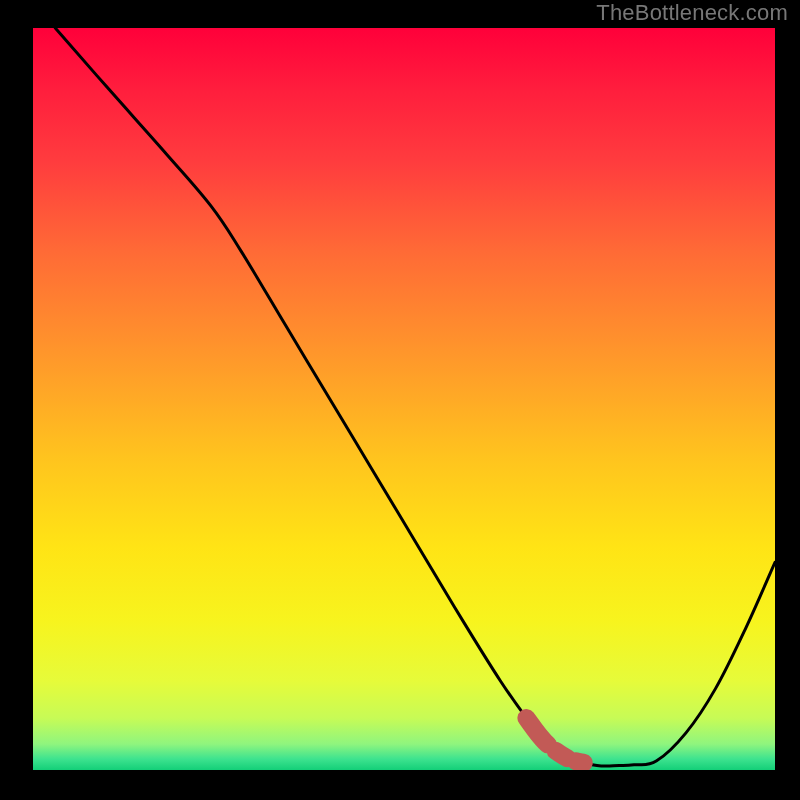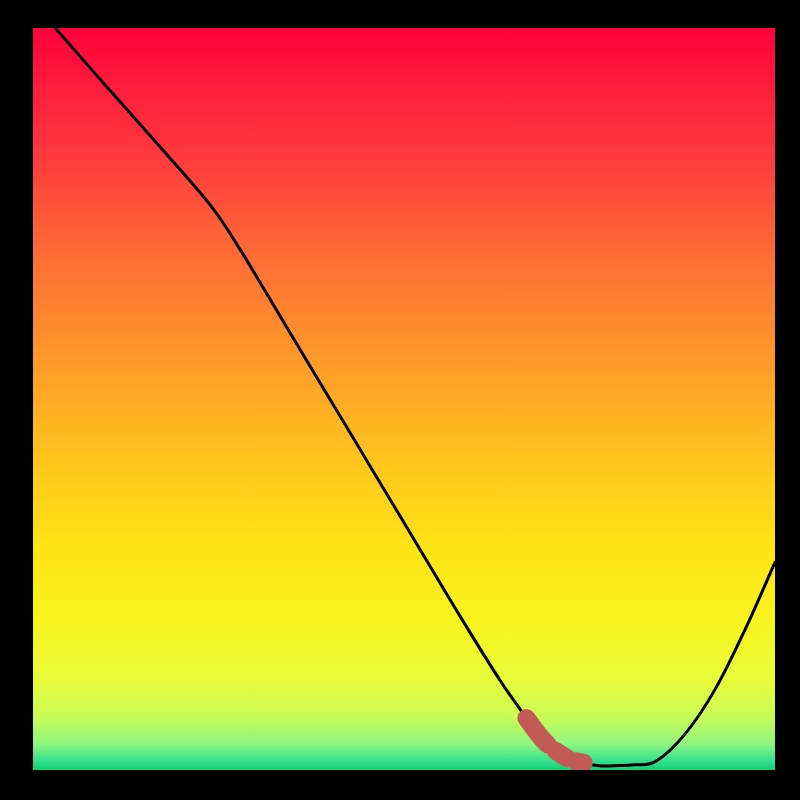--- a/index.html
+++ b/index.html
@@ -30,20 +30,21 @@
   .plot {
     position: absolute;
   }
   svg { display: block; }
 </style>
 </head>
 <body>
 
 <div class="stage">
 
+  <div class="watermark">TheBottleneck.com</div>
 
   <div class="plot" style="left: 33px; top: 28px; width: 742px; height: 742px;">
     <svg id="svg" width="742" height="742" viewBox="0 0 742 742">
         <defs>
           <linearGradient id="bg-grad" x1="0" y1="0" x2="0" y2="1">
             <stop offset="0%" stop-color="#ff003a"></stop>
             <stop offset="8%" stop-color="#ff1d3d"></stop>
             <stop offset="18%" stop-color="#ff3c3e"></stop>
             <stop offset="30%" stop-color="#ff6a36"></stop>
             <stop offset="45%" stop-color="#ff9a2a"></stop>

